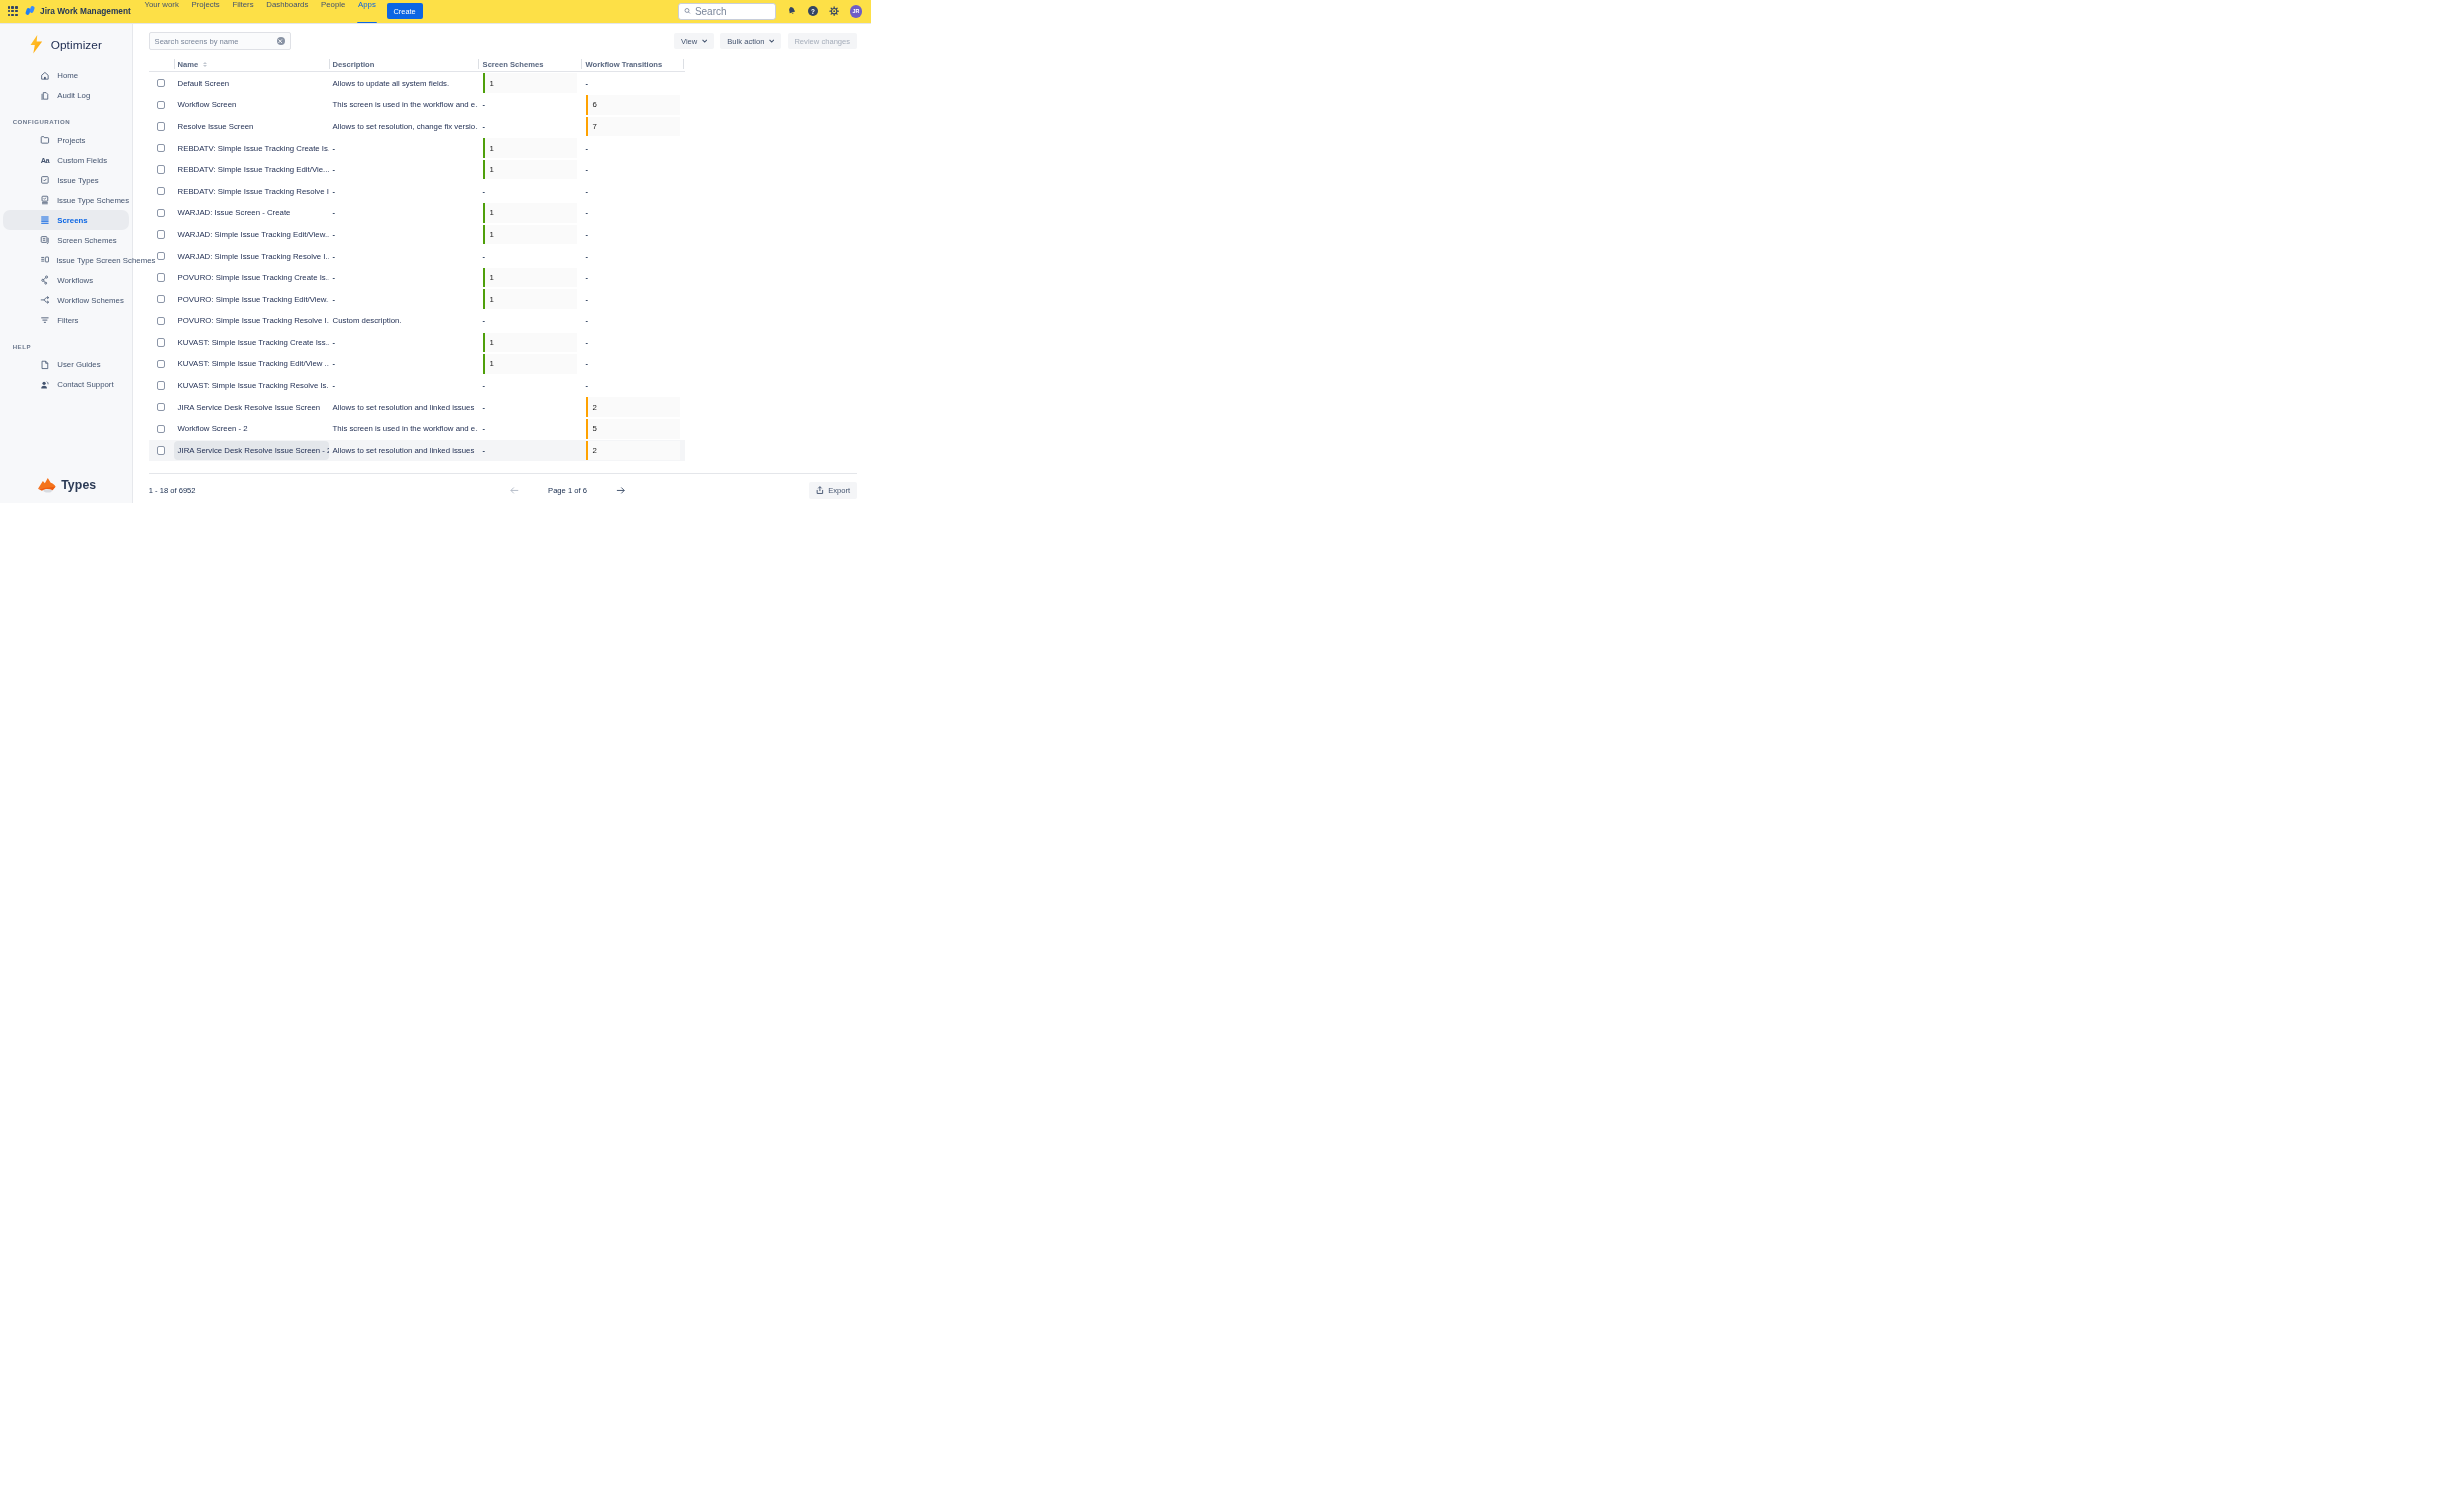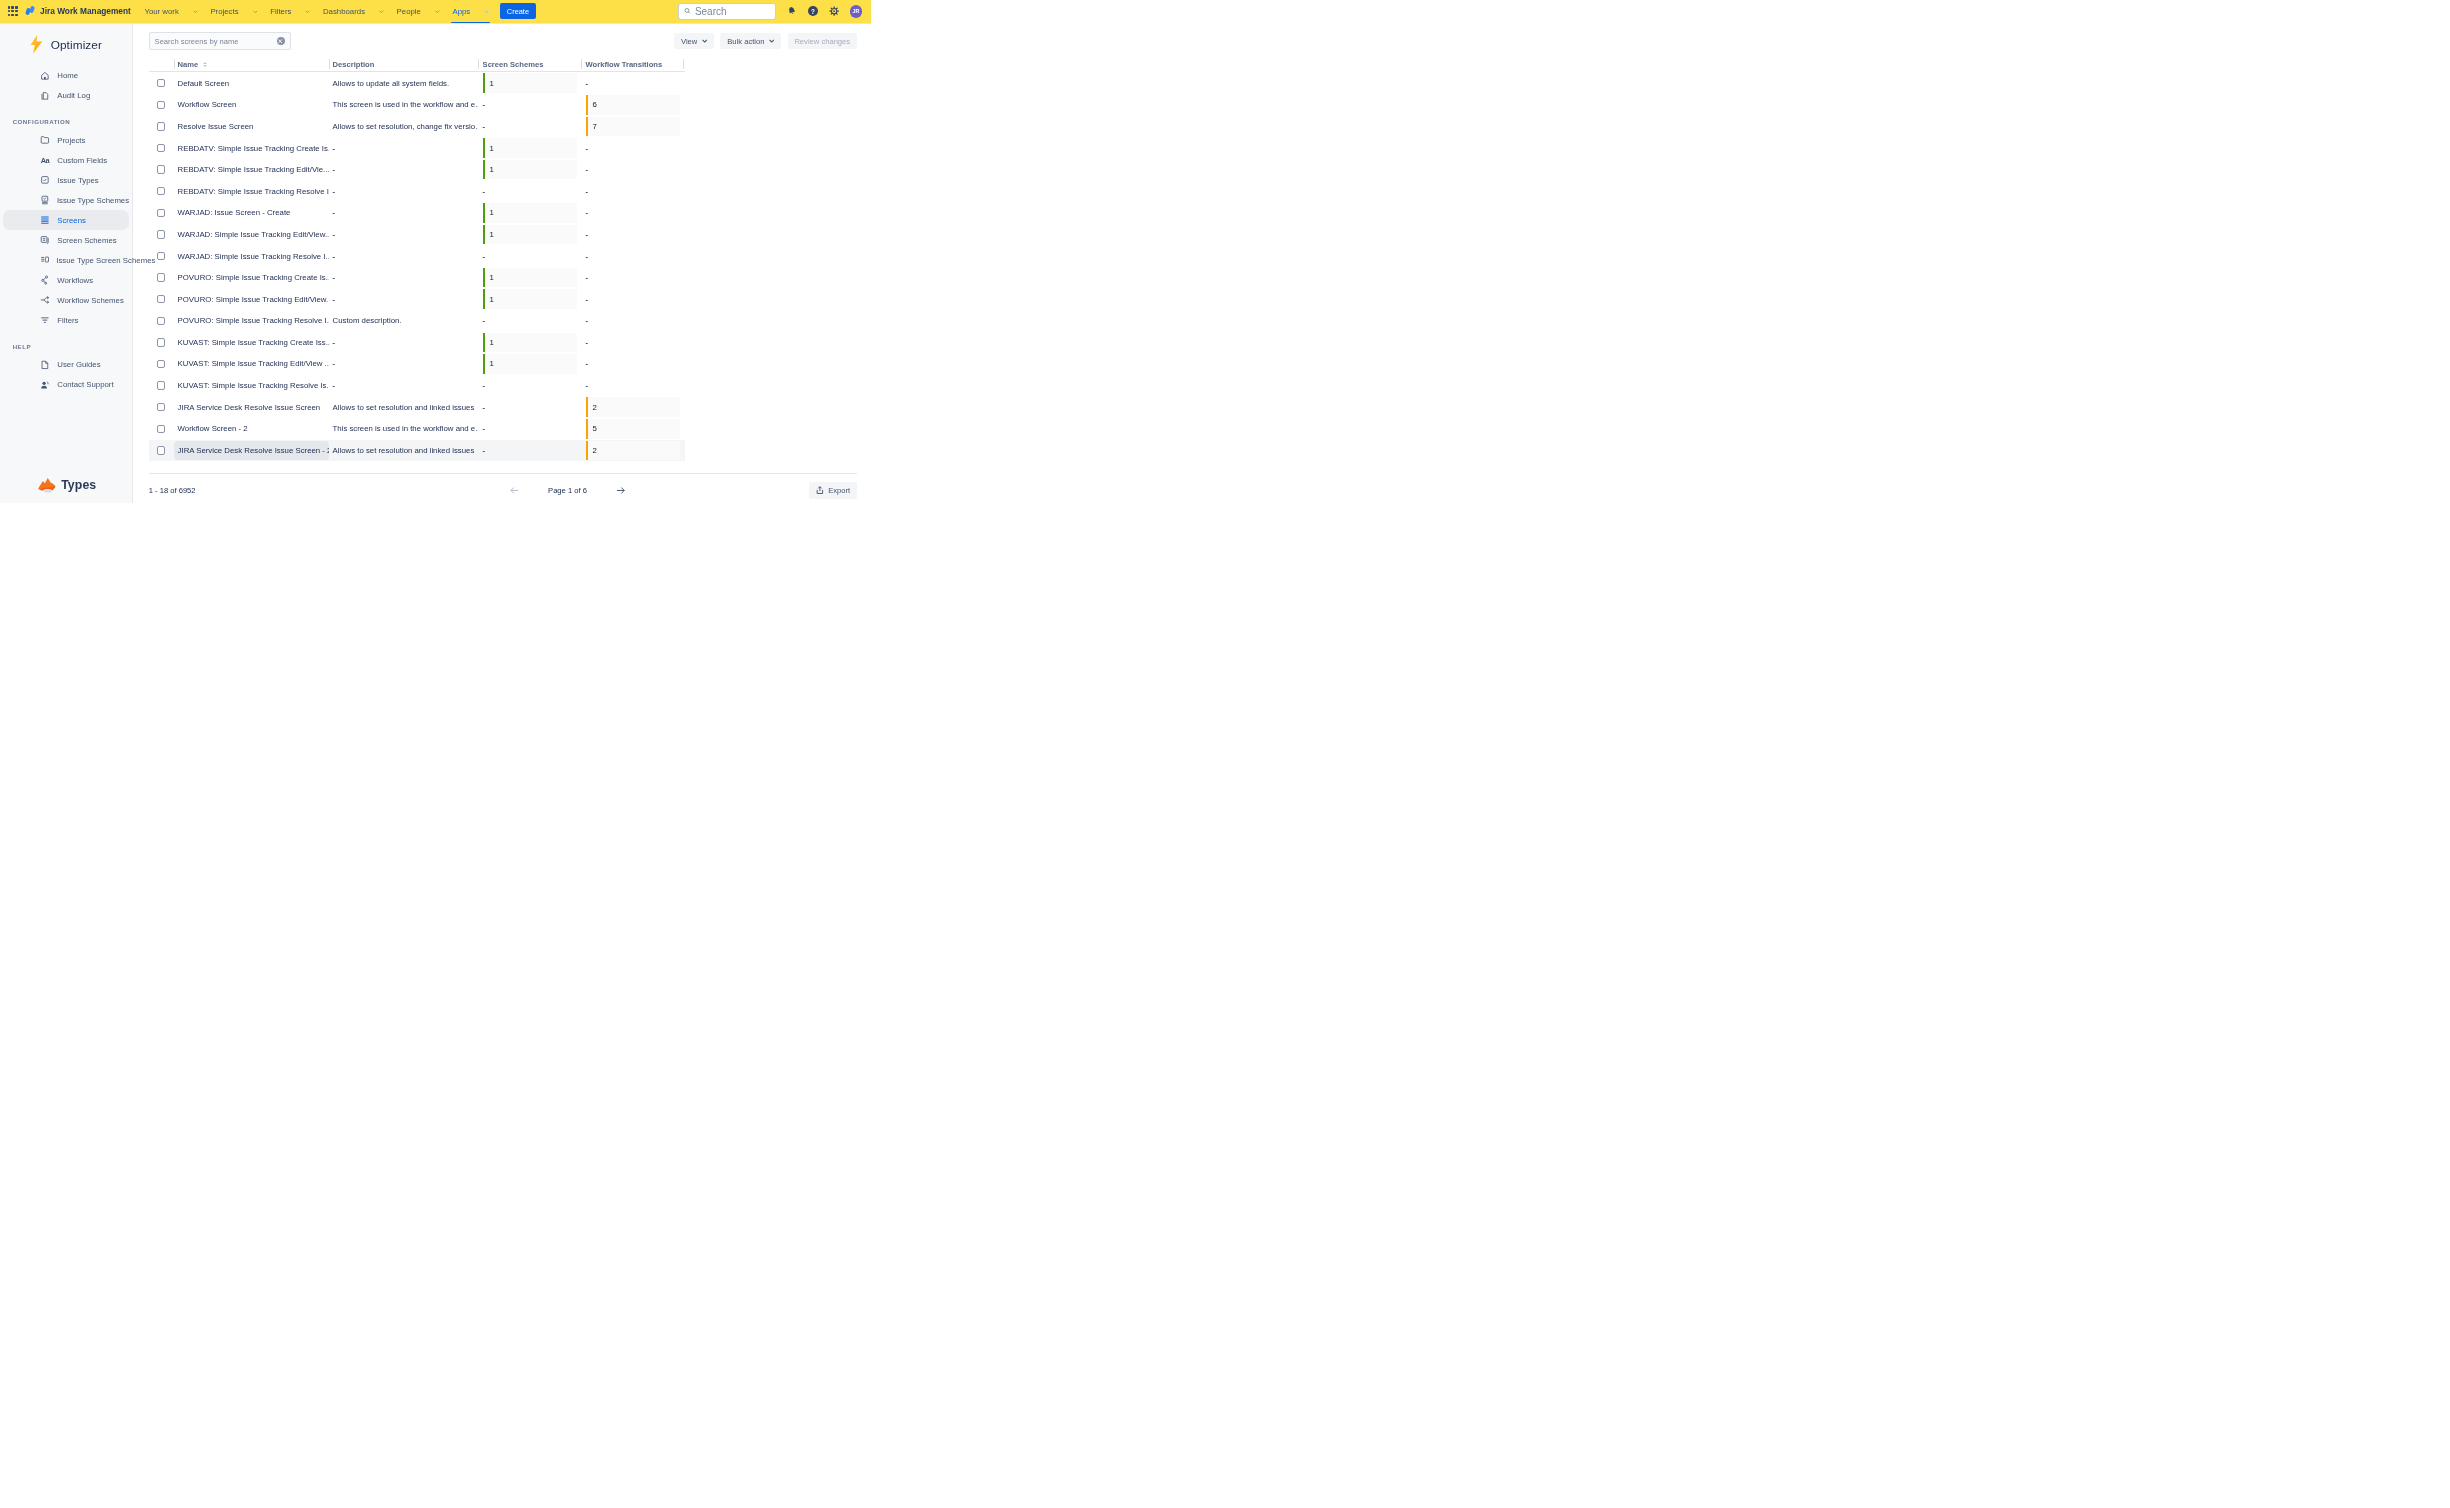--- a/index.html
+++ b/index.html
@@ -11,22 +11,22 @@
     display:flex; align-items:center; padding:0 8.8px 0 7.8px; }
   .grid-icon { width:9.8px; height:9.8px; display:grid; grid-template-columns:repeat(3,1fr);
     gap:1.2px; margin-right:7.8px; cursor:pointer; }
   .grid-icon i { background:#344563; border-radius:0.7px; }
   .jira-logo { width:10.8px; height:10.8px; position:relative; margin-right:3.9px; }
   .jira-logo b { position:absolute; width:4.4px; height:7.4px; border-radius:2px; }
   .jira-logo b:nth-child(1){ left:0.5px; top:2.5px; background:#2180F3; transform:rotate(20deg); }
   .jira-logo b:nth-child(2){ left:4.9px; top:0.5px; background:#388BFF; transform:rotate(20deg); }
   .product-title { font-size:8.3px; font-weight:700; color:#253858; margin-right:13.7px; white-space:nowrap; }
   .nav-items { display:flex; align-items:center; gap:12.7px; height:23.5px; }
-  .nav-item { display:flex; align-items:center; gap:14px; font-size:7.8px; font-weight:500;
-    color:#42526E; height:23.5px; cursor:pointer; position:relative; white-space:nowrap; }
+  .nav-item { display:flex; align-items:center; gap:21px; font-size:7.8px; font-weight:500;
+    color:#42526E; height:23.5px; cursor:pointer; position:relative; white-space:nowrap;flex-direction:column; }
   .nav-item svg { margin-top:1px; }
   .nav-item.active { color:#0C66E4; }
   .nav-item.active::after { content:""; position:absolute; left:-1px; right:-1px; bottom:0;
     height:1.5px; background:#0C66E4; border-radius:1px 1px 0 0; }
   .create-btn { margin-left:10.8px; height:15.7px; padding:0 6.9px; background:#0C66E4; color:#fff;
     font-size:7.4px; font-weight:500; border:none; border-radius:2px; cursor:pointer; }
   .nav-right { margin-left:auto; display:flex; align-items:center; gap:8.8px; }
   .nav-search { display:flex; align-items:center; gap:3.9px; width:98px; height:16.7px;
     border:0.7px solid #C8CEDA; border-radius:2.9px; padding:0 4.9px; background:#fff; }
   .nav-search input { border:none; outline:none; width:100%; font-size:10px; color:#172B4D;
@@ -43,21 +43,21 @@
   .sidebar { width:133px; min-width:133px; background:#F7F8FA; border-right:0.5px solid #E6E8EC;
     position:relative; padding-top:11.8px; }
   .main { flex:1; background:#fff; padding:0 14px 0 15.7px; }
 
   
   .side-logo { display:flex; align-items:center; gap:7px; padding-left:29px; margin-bottom:11.8px; }
   .side-logo .app-name { font-size:11.8px; font-weight:500; color:#1D2B50; letter-spacing:0.1px; }
   .side-item { display:flex; align-items:center; gap:6.9px; height:20px; padding-left:12.7px;
     margin:0 2.9px; border-radius:2.9px; cursor:pointer; font-size:7.8px; color:#44546F; }
   .side-item .lbl { white-space:nowrap; }
-  .side-item.active { background:#E9EBEF; color:#0C66E4; font-weight:400;border-radius:7px; }
+  .side-item.active { background:#E9EBEF; color:#0C66E4; font-weight:700;border-radius:7px; }
   .side-item .ficon { width:10.8px; display:flex; justify-content:center;margin-left:24px; }
   .section-label { font-size:6.1px; font-weight:700; letter-spacing:0.5px; color:#6B778C;
     padding-left:12.7px; margin:12.7px 0 4.9px 0; }
   .aa-glyph { font-size:7.4px; font-weight:700; color:#44546F; letter-spacing:-0.5px; }
   .side-brand { position:absolute; bottom:8.8px; left:0; width:100%; display:flex;
     align-items:center; justify-content:center; gap:3.9px; }
   .side-brand .brand-name { font-size:12.3px; font-weight:600; color:#2B3A55; letter-spacing:0.1px; }
 
   
   .toolbar { margin-top:8.8px; display:flex; align-items:center; }

